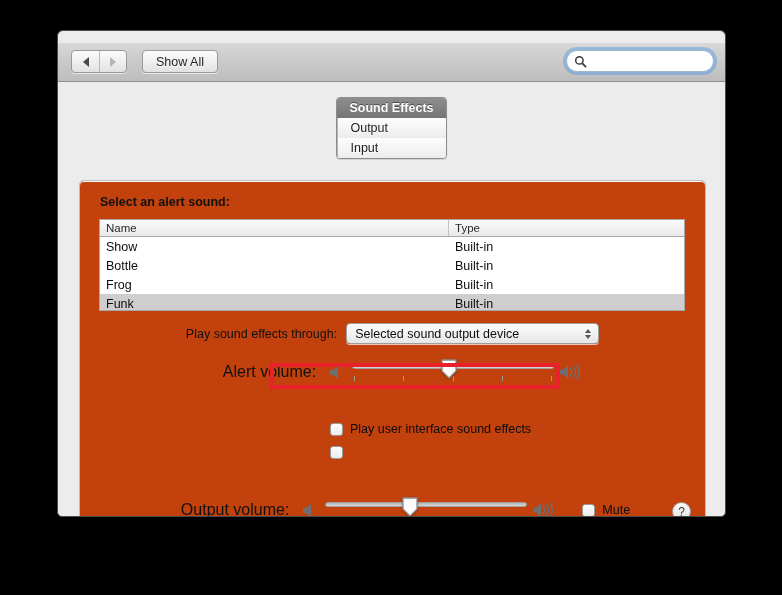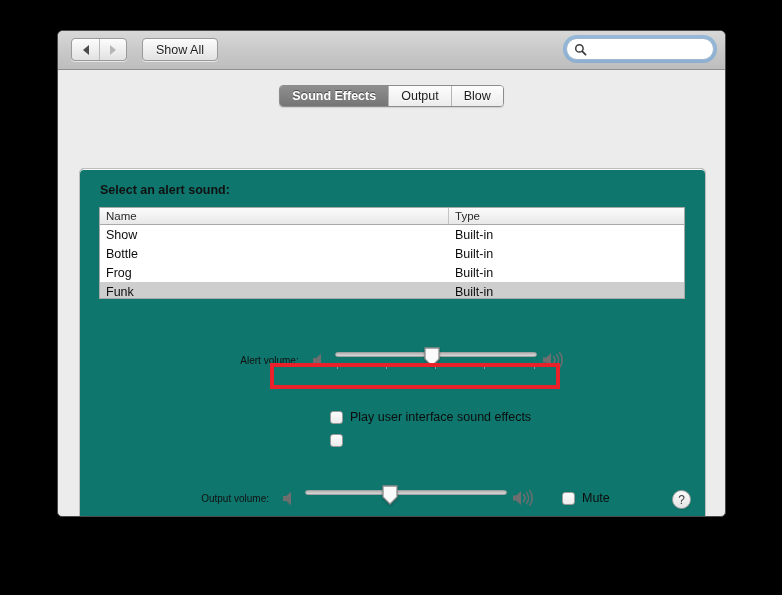--- a/index.html
+++ b/index.html
@@ -49,20 +49,21 @@
   .light.close  { background: radial-gradient(circle at 35% 28%, #ff8d7f, #e0493a 70%, #b22d20); }
   .light.min    { background: radial-gradient(circle at 35% 28%, #ffd98a, #e5a11d 70%, #b8790d); }
   .light.zoom   { background: radial-gradient(circle at 35% 28%, #f2f2f2, #d5d5d5 70%, #b4b4b4); }
 
   
   .toolbar {
     position: relative;
     height: 39px;
     background: linear-gradient(to bottom, #d8d8d8 0%, #c8c8c8 55%, #bdbdbd 100%);
     border-bottom: 1px solid #8e8e8e;
+    margin-top: 12px;
   }
   .navgroup {
     position: absolute; left: 13px; top: 7px;
     display: flex; height: 23px;
     border: 1px solid #9a9a9a;
     border-radius: 4px;
     background: linear-gradient(to bottom, #fcfcfc, #e2e2e2);
     box-shadow: 0 1px 0 rgba(255,255,255,0.6);
   }
   .navbtn {
@@ -124,20 +125,21 @@
   .tabs {
     position: absolute; left: 0; right: 0; top: 15px;
     display: flex; justify-content: center;
   }
   .tabstrip {
     display: flex;
     border: 1px solid #8c8c8c;
     border-radius: 4px;
     overflow: hidden;
     box-shadow: 0 1px 1px rgba(0,0,0,0.12);
+    flex-direction: column;
   }
   .tab {
     height: 20px; padding: 0 12px;
     display: flex; align-items: center;
     font-size: 12.5px; color: #1b1b1b;
     background: linear-gradient(to bottom, #fdfdfd, #ececec);
     text-shadow: 0 1px 0 rgba(255,255,255,0.8);
     cursor: default;
   }
   .tab + .tab { border-left: 1px solid #b4b4b4; }
@@ -146,21 +148,21 @@
     color: #ffffff;
     text-shadow: 0 -1px 0 rgba(0,0,0,0.45);
     font-weight: bold;
   }
 
   
   .groupbox {
     position: absolute;
     left: 21px; top: 98px;
     width: 627px; height: 352px;
-    background: #0f766e;
+    background: #c2410c;
     border: 1px solid #bdbdbd;
     border-radius: 5px;
     box-shadow: inset 0 1px 0 #fafafa;
   }
 
   .group-label {
     position: absolute; left: 20px; top: 14px;
     font-size: 12.5px; font-weight: bold; color: #111;
   }
 
@@ -224,21 +226,21 @@
   }
   .ar-up { border-bottom: 4px solid #555; }
   .ar-dn { border-top: 4px solid #555; }
 
   
   .slider-row {
     position: absolute; left: 0; right: 0;
     display: flex; align-items: center;
   }
   .slider-row.alert { top: 178px; justify-content: center; }
-  .slider-label { font-size: 10px; color: #111; margin-right: 7px; margin-left: 28px; }
+  .slider-label { font-size: 16px; color: #111; margin-right: 7px; margin-left: 28px; }
 
   .sliderunit { position: relative; width: 202px; height: 26px; }
   .track {
     position: absolute; left: 0; right: 0; top: 5px;
     height: 5px; border-radius: 3px;
     background: linear-gradient(to bottom, #b4b4b4, #d8d8d8);
     border: 1px solid #a2a2a2;
   }
   .ticks {
     position: absolute; left: 0; right: 0; top: 17px;
@@ -331,21 +333,21 @@
         </div>
       </div>
     </div>
 
     <div class="content">
 
       <div class="tabs">
         <div class="tabstrip">
           <div class="tab active">Sound Effects</div>
           <div class="tab">Output</div>
-          <div class="tab">Blow</div>
+          <div class="tab">Input</div>
         </div>
       </div>
 
       <div class="groupbox">
 
         <div class="group-label">Select an alert sound:</div>
 
         <div class="table">
           <div class="thead">
             <div class="th name">Name</div>
@@ -362,20 +364,30 @@
           <div class="trow">
             <div class="td name">Frog</div>
             <div class="td type">Built-in</div>
           </div>
           <div class="trow selected">
             <div class="td name">Funk</div>
             <div class="td type">Built-in</div>
           </div>
         </div>
 
+        <div class="popup-row">
+          <span class="popup-label">Play sound effects through:</span>
+          <div class="popup">
+            <span>Selected sound output device</span>
+            <span class="popup-arrows">
+              <span class="ar-up"></span>
+                <span class="ar-dn"></span>
+            </span>
+          </div>
+        </div>
 
         <div class="slider-row alert">
           <span class="slider-label">Alert volume:</span>
 
           <svg class="spk" width="19" height="17" viewBox="0 0 19 17">
             <path d="M2 6 h3.2 L10 1.7 v13.6 L5.2 11 H2 Z" fill="#6e6e6e"></path>
           </svg>
 
           <div class="sliderunit">
             <div class="track"></div>

